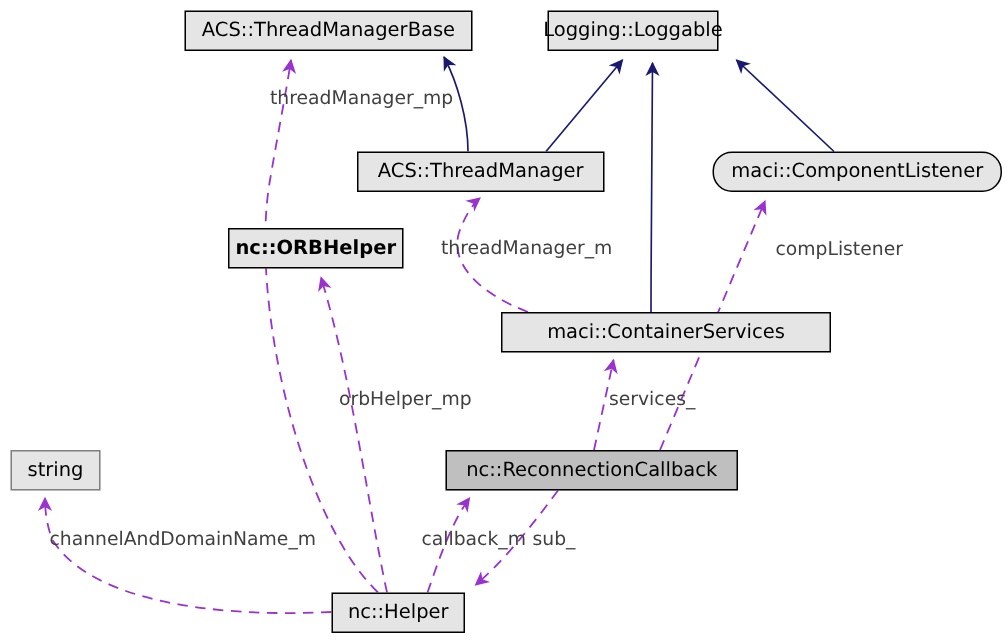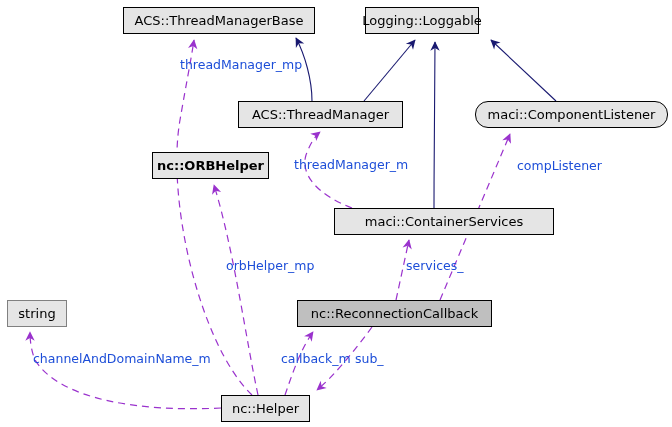--- a/index.html
+++ b/index.html
@@ -21,21 +21,21 @@
     color:#000000;
     white-space:nowrap;
     letter-spacing:0px;
     z-index:3;
   }
   .node.highlight{background:#bfbfbf;border:1px solid #000000;}
   .node.softborder{border:1px solid #808080;}
   .edge-label{
     position:absolute;
     font-size:12.5px;
-    color:#1d4ed8;
+    color:#404040;
     white-space:nowrap;
     background:transparent;
     z-index:4;
     line-height:14px;
   }
 </style>
 </head>
 <body>
 
 <div id="canvas">

